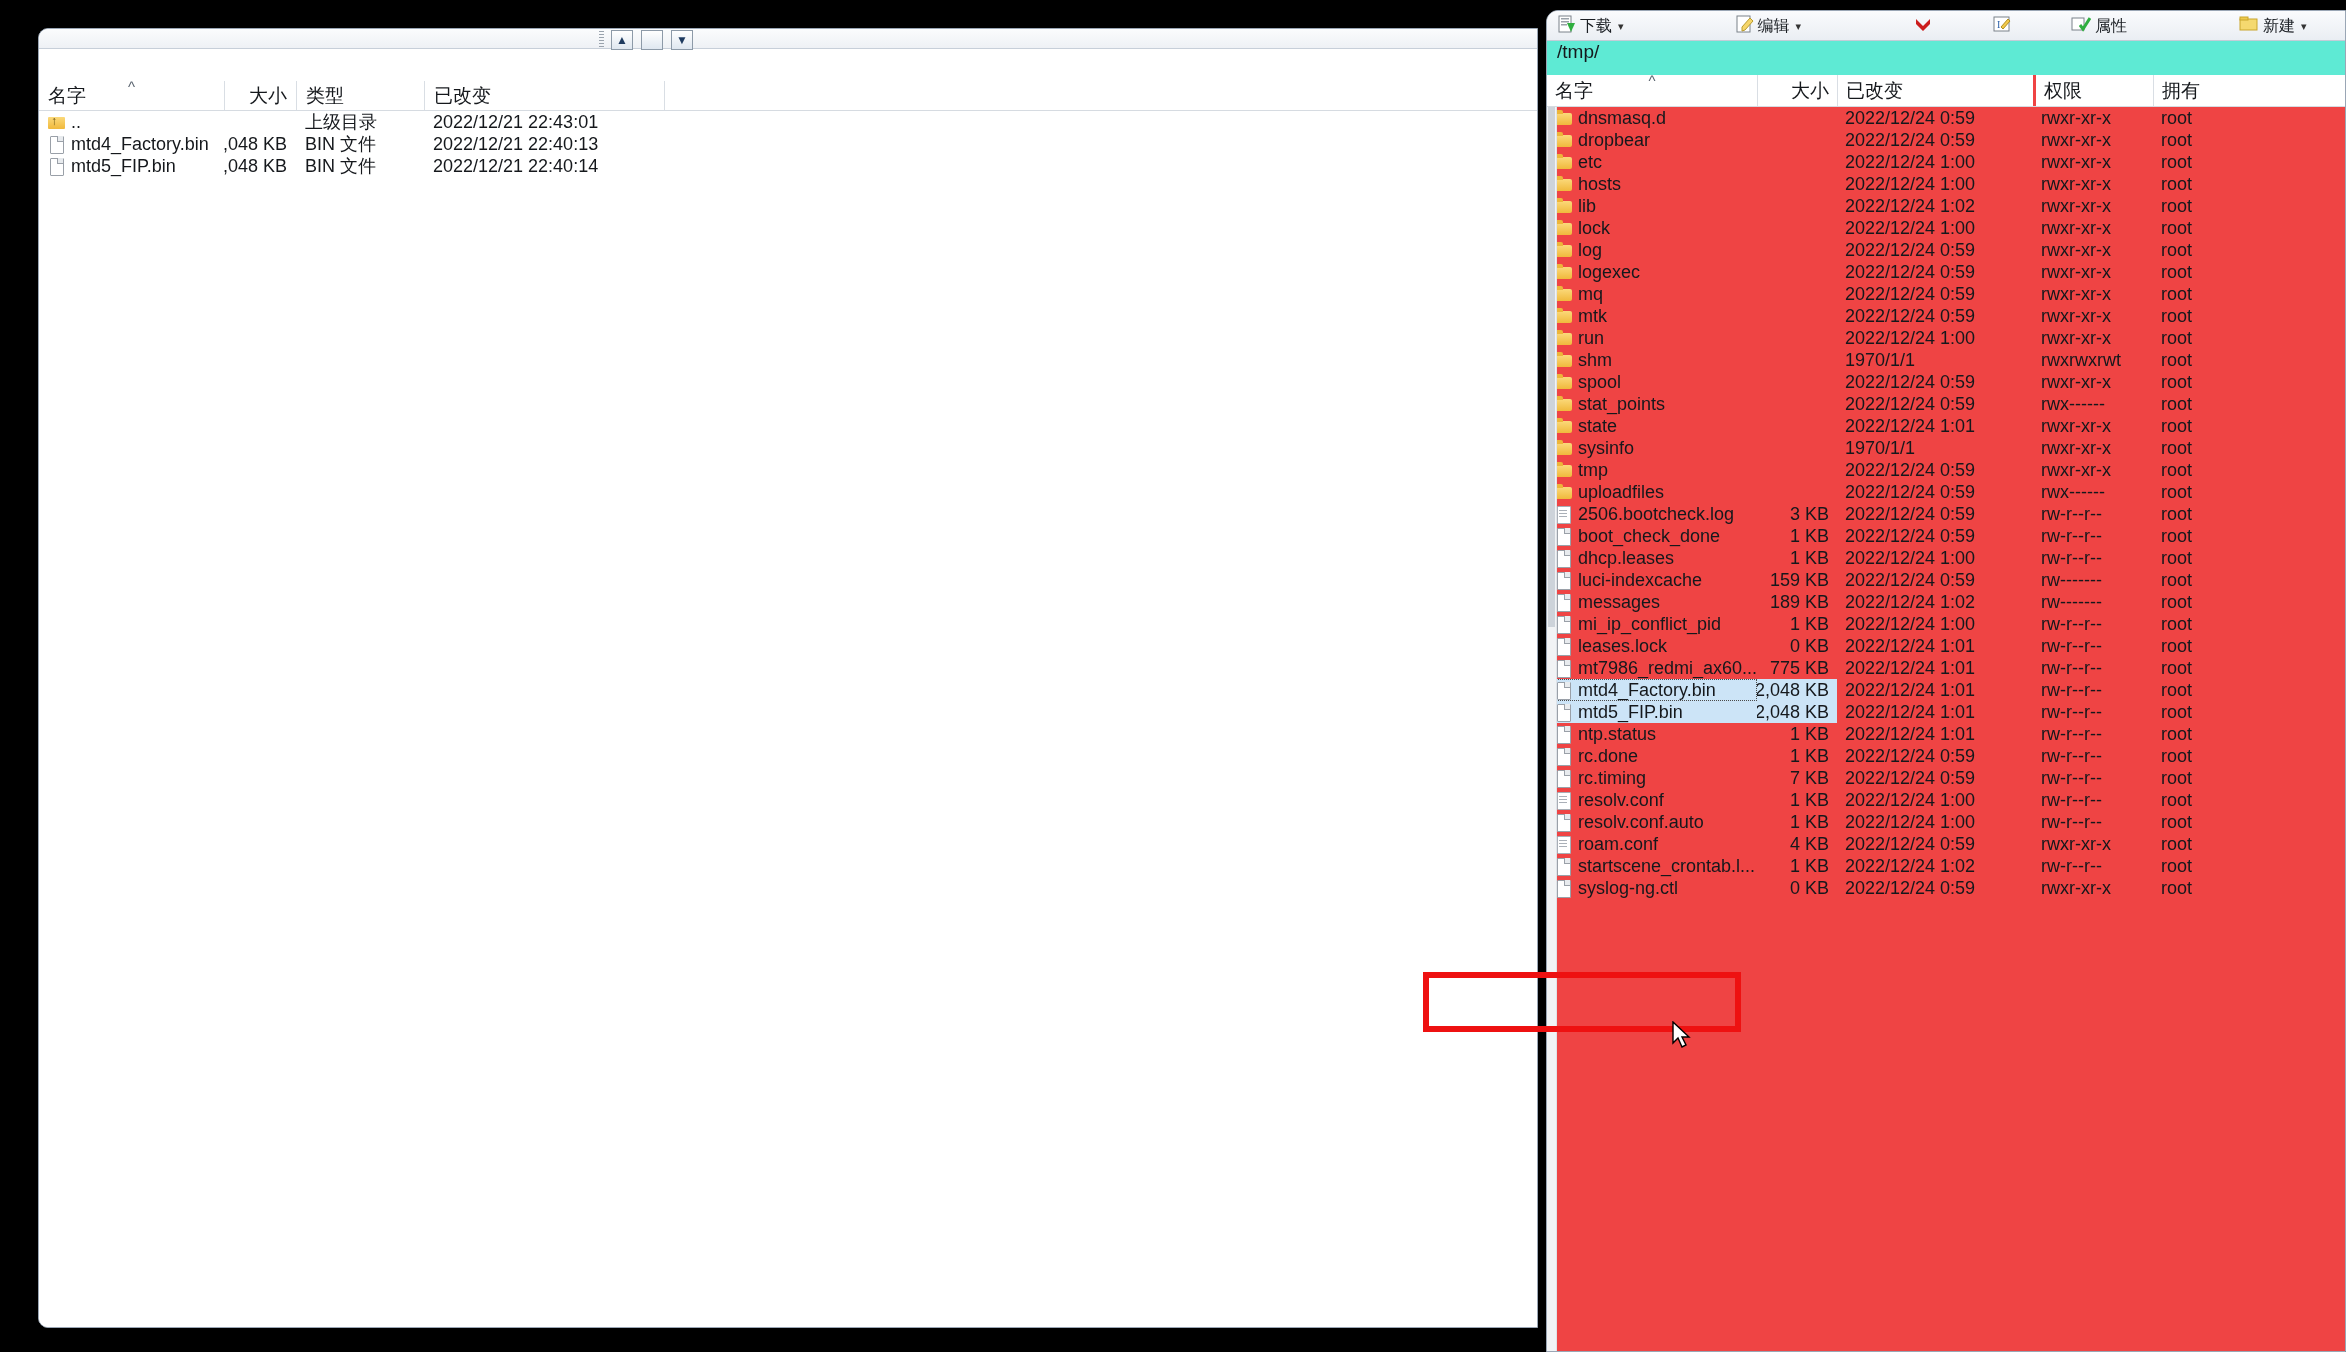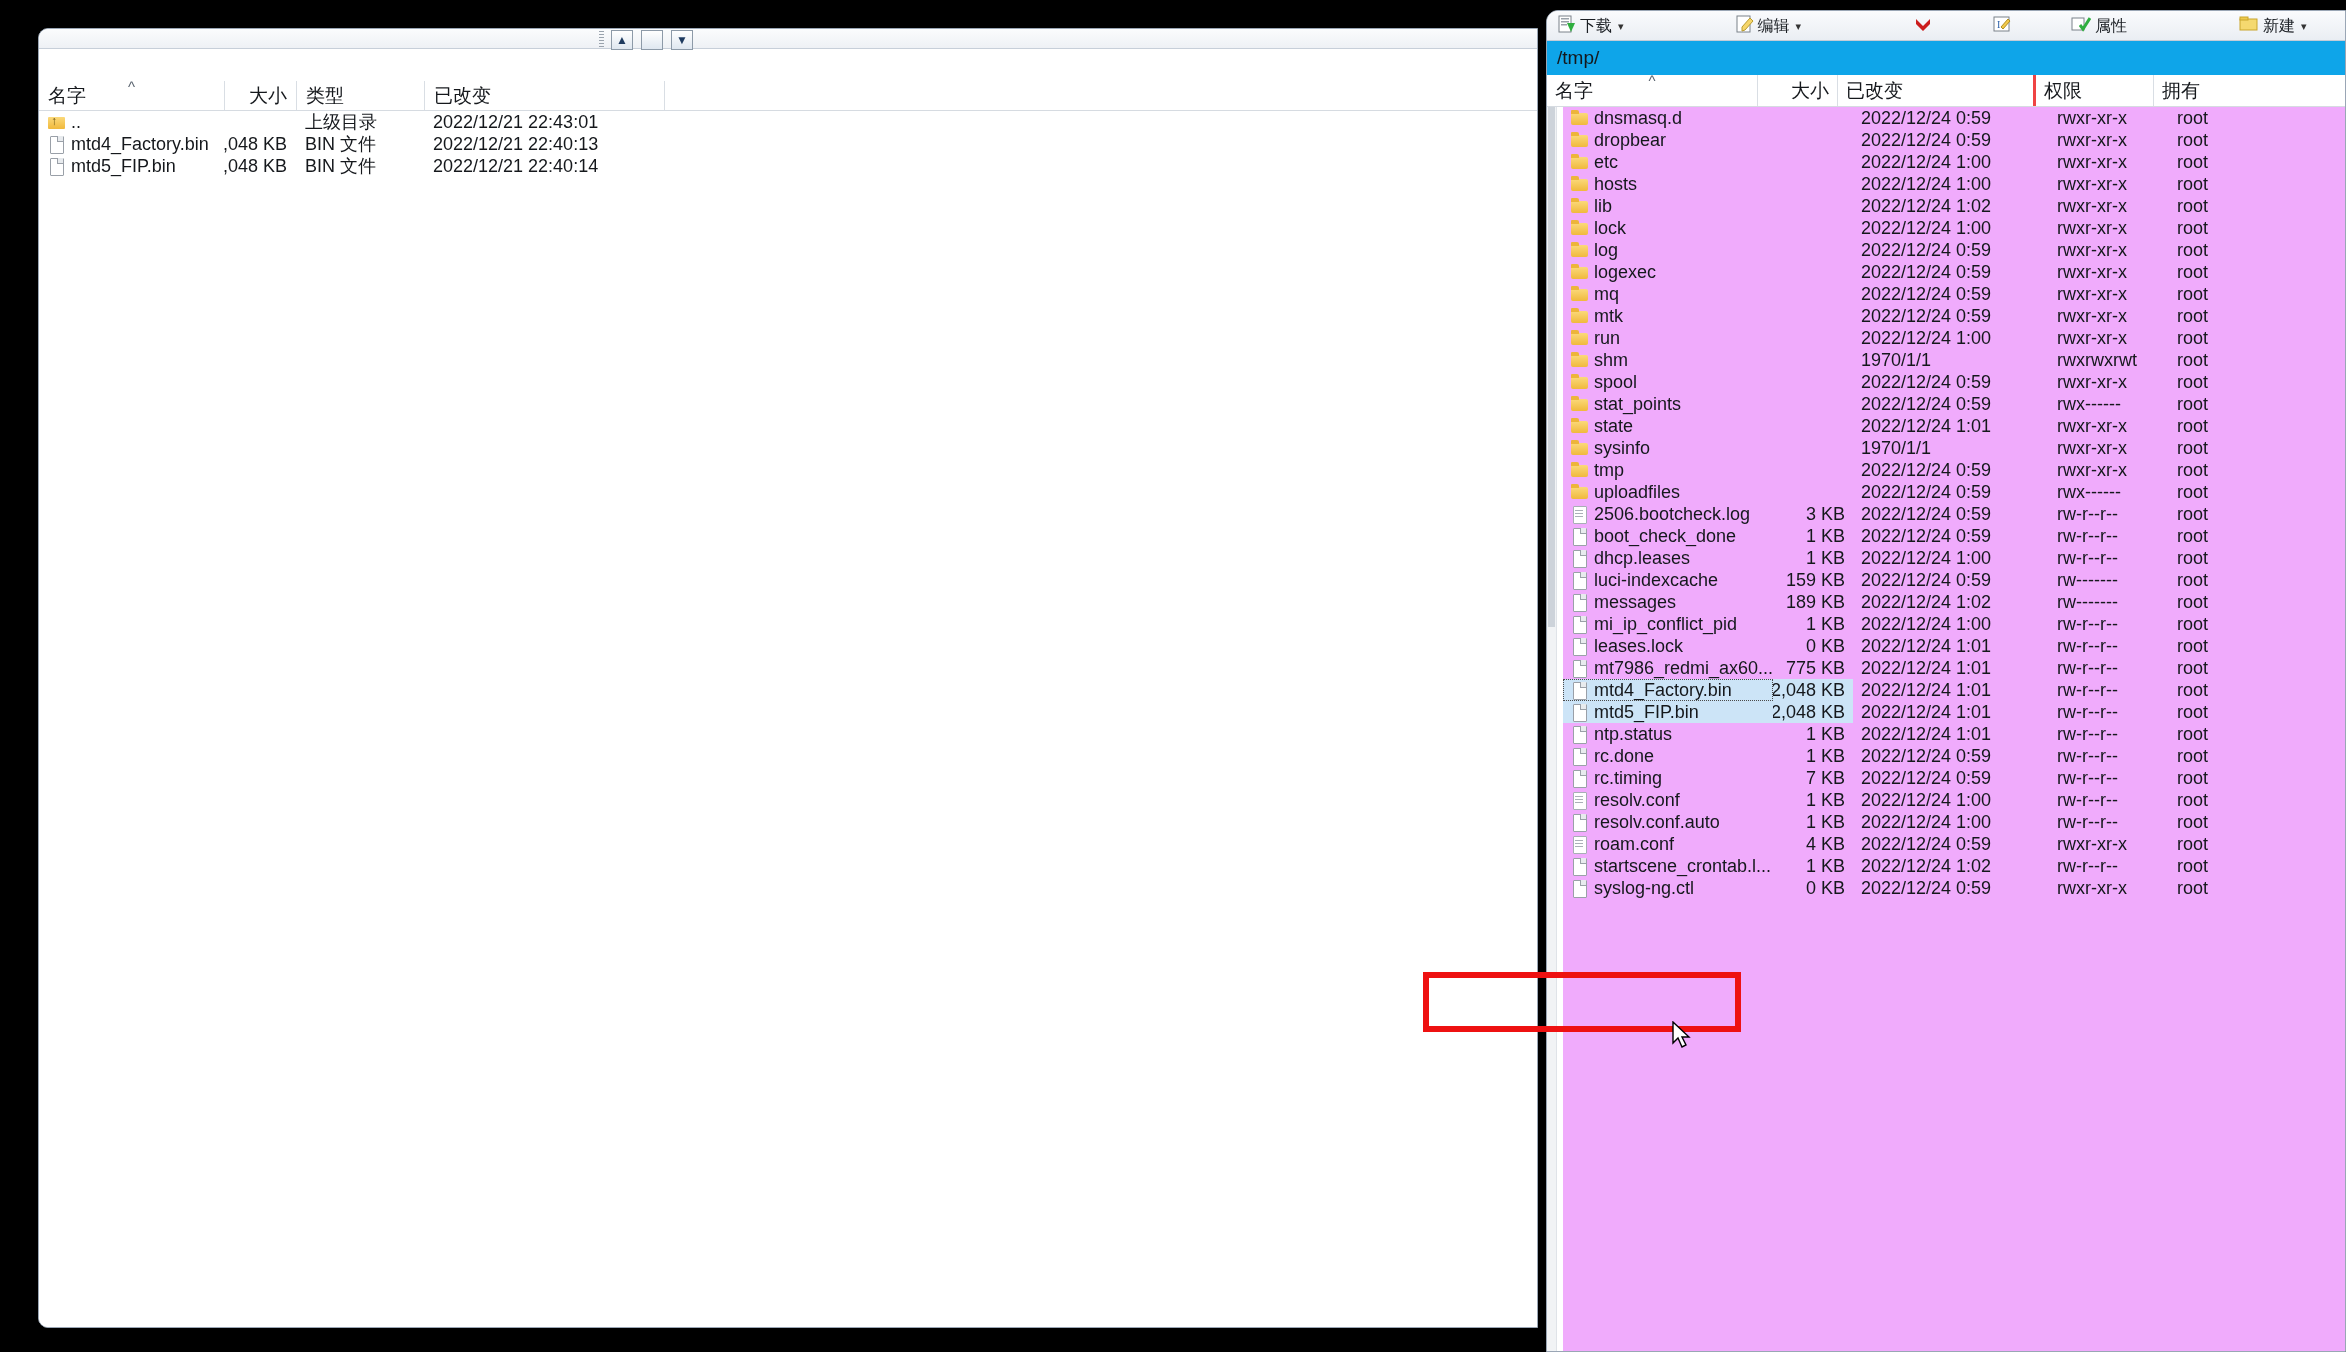--- a/index.html
+++ b/index.html
@@ -83,30 +83,30 @@
   }
   .tbtn { display: flex; align-items: center; height: 26px; padding: 0 5px; gap: 4px; font-size: 16px; color: #1b1f24; white-space: nowrap; }
   .tsep { width: 1px; height: 20px; background: #c3ccd7; margin: 0 5px; align-self: center; }
   .grip { width: 5px; height: 18px; align-self: center; margin-right: 3px;
     background-image: repeating-linear-gradient(to bottom, #9aa3ad 0 1px, transparent 1px 3px); }
   .caretlbl { font-size: 11px; color: #333; margin-left: 2px; }
   .sq-btn { width: 22px; height: 20px; border: 1px solid #8d9aa8; background: linear-gradient(#ffffff,#dfe7f0); display: flex; align-items: center; justify-content: center; font-size: 12px; color: #1e3a5f; margin-right: 4px; }
 
   .r-pathbar {
     position: absolute; left: 0; top: 30px; width: 100%; height: 34px;
-    background: #0ea5e9;
-    display: flex; align-items: center; padding-left: 10px;
+    background: #5eead4;
+    display: flex; padding-left: 10px;
     font-size: 19px; color: #15181c;
   }
   .r-header {
     position: absolute; left: 0; top: 64px; width: 100%; height: 32px;
     background: #ffffff; border-bottom: 1px solid #d6dbe1;
     display: flex; font-size: 19px; color: #15181c;
   }
-  .r-rows { position: absolute; left: 0; top: 96px; right: 0; bottom: 0; background: #f0abfc; overflow: hidden; margin-left: 16px; }
+  .r-rows { position: absolute; left: 0; top: 96px; right: 0; bottom: 0; background: #ef4444; overflow: hidden; }
   .rrow { display: flex; height: 22px; align-items: center; font-size: 18px; color: #15181c; position: relative; }
   .rrow.sel .rc.c-name { background: #cce4f7; }
   .rrow.sel .rc.c-size { background: #cce4f7; }
   .rrow.focus .rc.c-name { outline: 1px dotted #4a4a4a; outline-offset: -1px; }
   .rc { display: flex; align-items: center; height: 100%; padding: 0 8px; overflow: hidden; white-space: nowrap; }
   .rc.num { justify-content: flex-end; }
 
   .c-name { width: 210px; }
   .c-size { width: 80px; }
   .c-mod  { width: 196px; }

